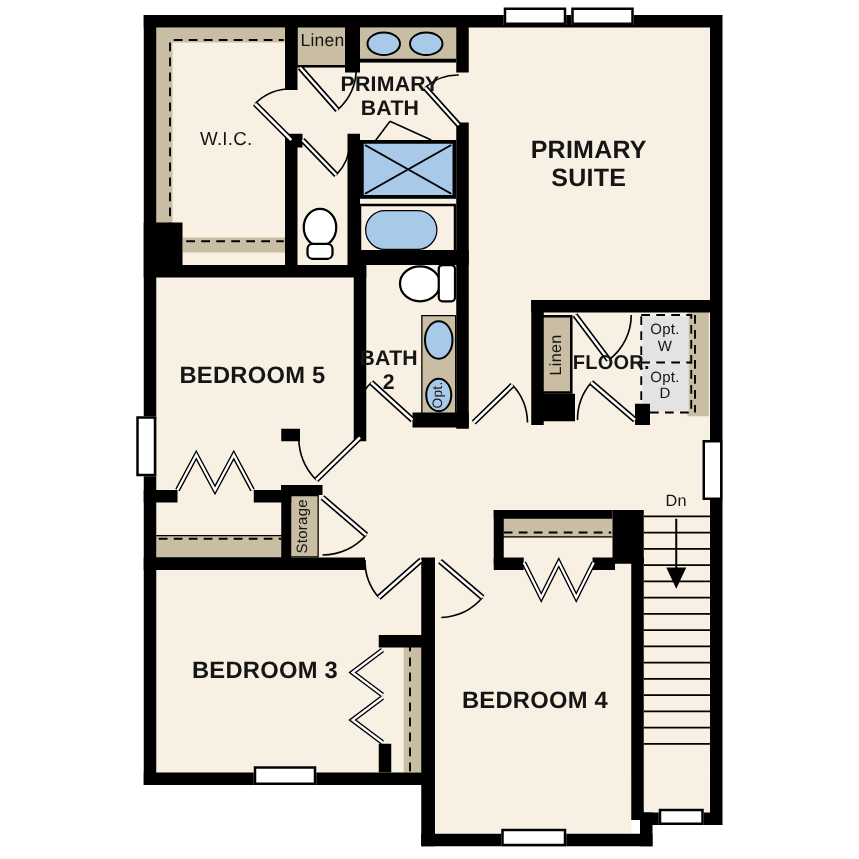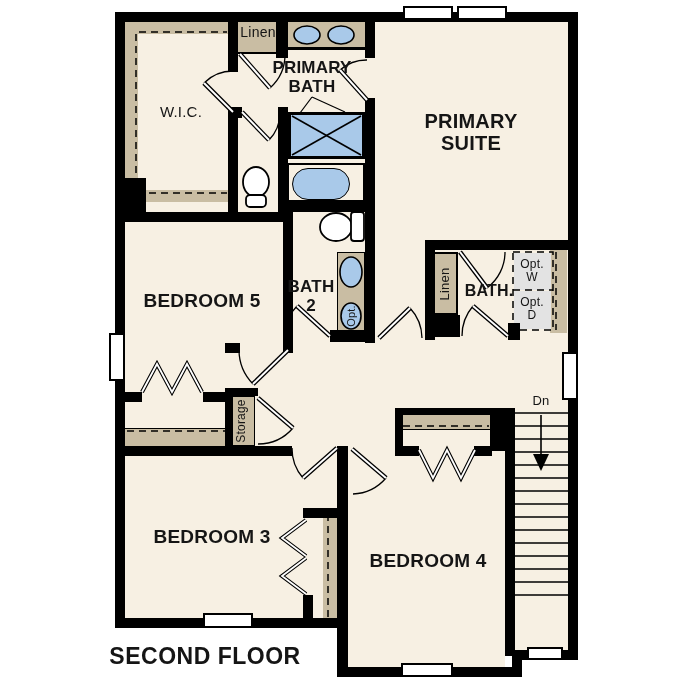--- a/index.html
+++ b/index.html
@@ -217,24 +217,23 @@
   <span class="lbl" style="left:181px;top:112px;font-size:15px;">W.I.C.</span>
   <span class="lbl" style="left:258px;top:33px;font-size:14px;">Linen</span>
   <span class="lbl b" style="left:312px;top:77px;font-size:17px;">PRIMARY
 BATH</span>
   <span class="lbl b" style="left:471px;top:132px;font-size:20px;">PRIMARY
 SUITE</span>
   <span class="lbl b" style="left:202px;top:301px;font-size:19px;">BEDROOM 5</span>
   <span class="lbl b" style="left:311px;top:296px;font-size:17px;">BATH
 2</span>
   <span class="lbl vert" style="left:351px;top:316px;font-size:11px;">Opt.</span>
-  <span class="lbl b" style="left:489px;top:291px;font-size:16px;">BATH.</span>
+  <span class="lbl b" style="left:489px;top:291px;font-size:16px;">FLOOR.</span>
   <span class="lbl vert" style="left:445px;top:284px;font-size:13px;">Linen</span>
   <span class="lbl" style="left:532px;top:271px;font-size:12px;">Opt.
 W</span>
   <span class="lbl" style="left:532px;top:309px;font-size:12px;">Opt.
 D</span>
   <span class="lbl" style="left:541px;top:401px;font-size:13px;">Dn</span>
   <span class="lbl vert" style="left:242px;top:421px;font-size:12px;">Storage</span>
   <span class="lbl b" style="left:212px;top:537px;font-size:19px;">BEDROOM 3</span>
   <span class="lbl b" style="left:428px;top:561px;font-size:19px;text-align:center;">BEDROOM 4</span>
-  <span class="lbl b" style="left:205px;top:657px;font-size:23px;letter-spacing:.5px;">SECOND FLOOR</span>
 </div>
 
 </body></html>

